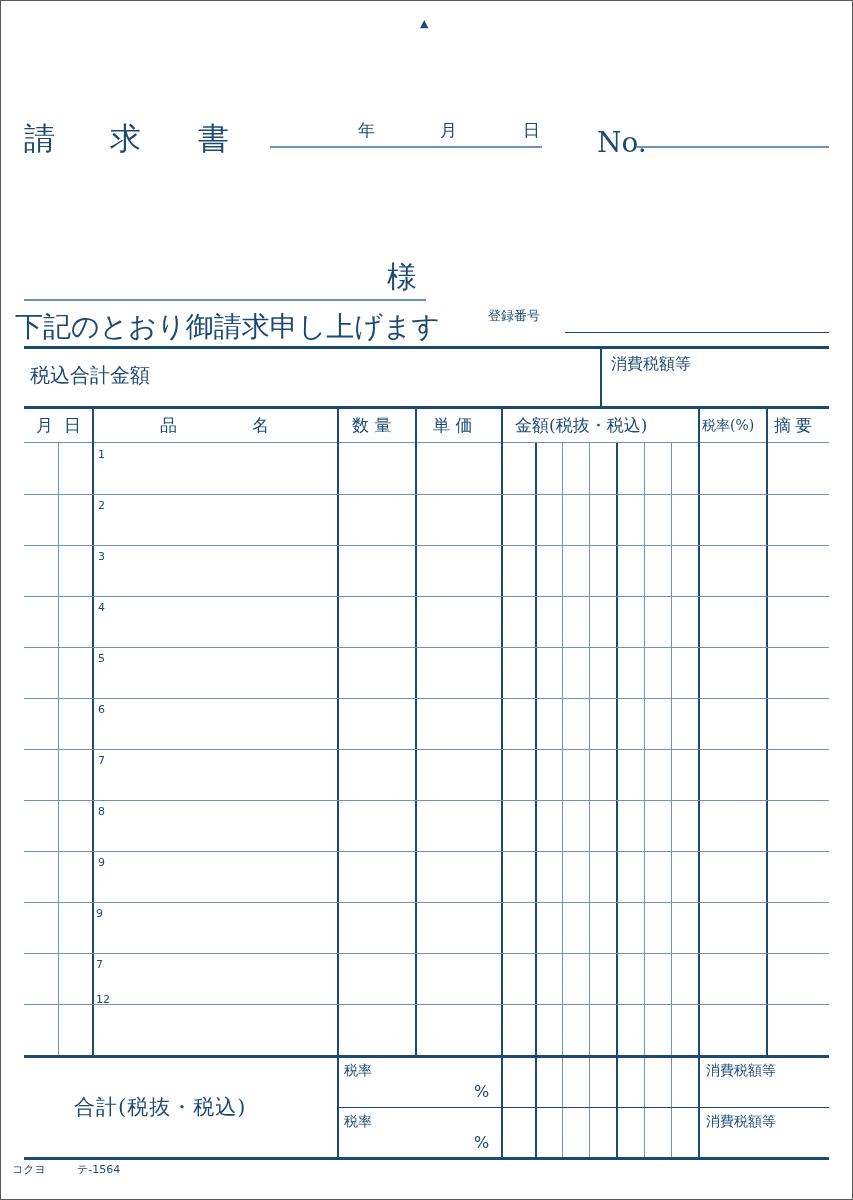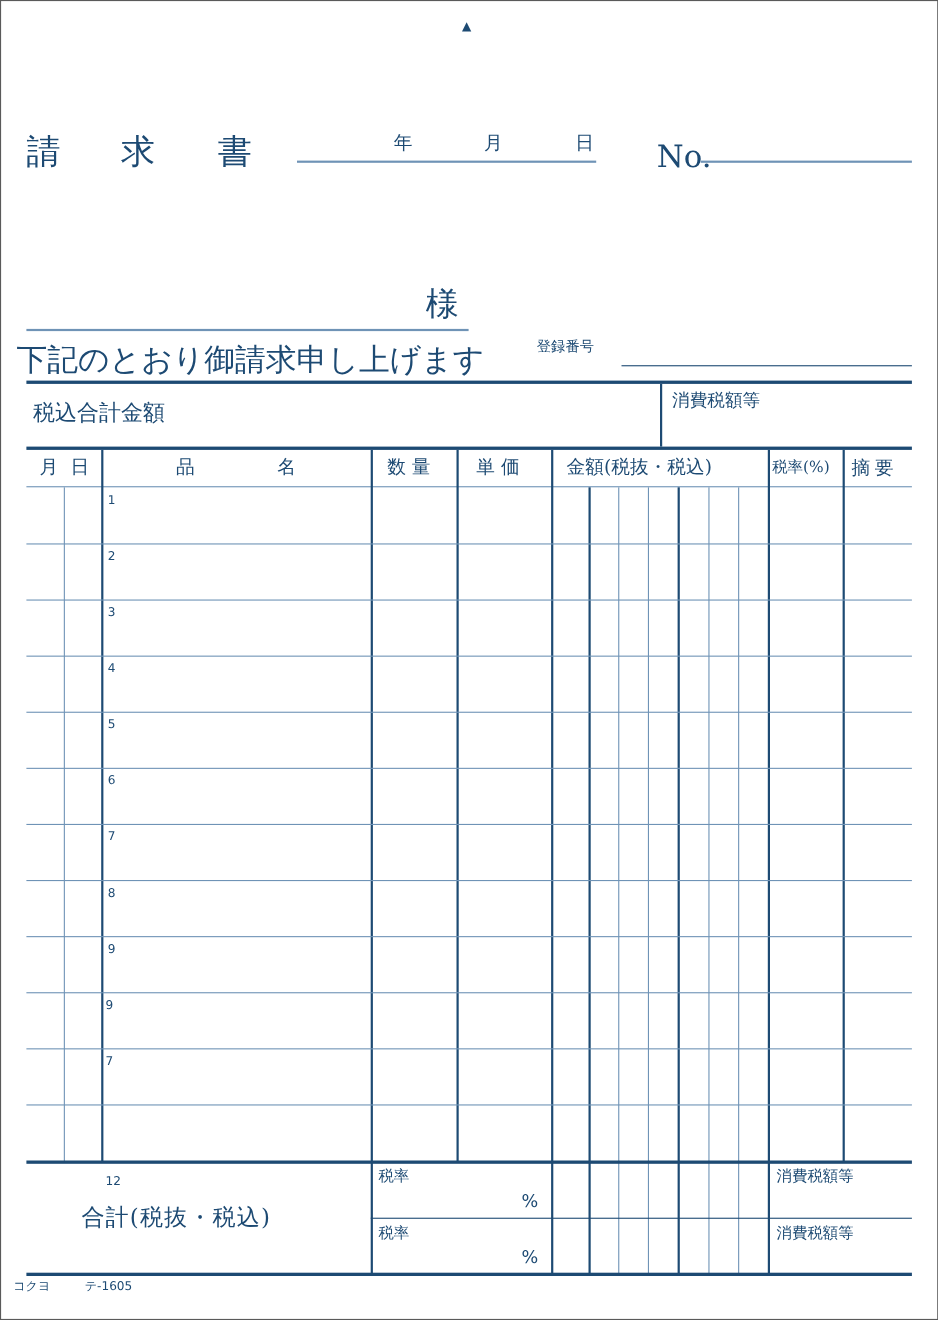--- a/index.html
+++ b/index.html
@@ -90,34 +90,34 @@
 <div class="t rownum" style="left:98px;top:500px;">2</div>
 <div class="t rownum" style="left:98px;top:551px;">3</div>
 <div class="t rownum" style="left:98px;top:602px;">4</div>
 <div class="t rownum" style="left:98px;top:653px;">5</div>
 <div class="t rownum" style="left:98px;top:704px;">6</div>
 <div class="t rownum" style="left:98px;top:755px;">7</div>
 <div class="t rownum" style="left:98px;top:806px;">8</div>
 <div class="t rownum" style="left:98px;top:857px;">9</div>
 <div class="t rownum" style="left:96px;top:908px;">9</div>
 <div class="t rownum" style="left:96px;top:959px;">7</div>
-<div class="t rownum" style="left:96px;top:1068px;">12</div>
+<div class="t rownum" style="left:96px;top:994px;">12</div>
 
 <div class="ln" style="left:24px;top:1055px;width:805px;height:3px;"></div>
 <div class="ln" style="left:337px;top:1107px;width:492px;height:1px;"></div>
 <div class="ln" style="left:24px;top:1157px;width:805px;height:3px;"></div>
 
 <div class="t" style="left:74px;top:1097px;font-size:21px;letter-spacing:1px;">合計(税抜・税込)</div>
 
 <div class="t" style="left:344px;top:1063px;font-size:14px;">税率</div>
 <div class="t sans" style="left:474px;top:1084px;font-size:16px;">%</div>
 <div class="abs" style="left:339px;top:1058px;width:162px;height:49px;"></div>
 <div class="t" style="left:706px;top:1063px;font-size:14px;">消費税額等</div>
 <div class="abs" style="left:700px;top:1058px;width:129px;height:49px;"></div>
 
 <div class="t" style="left:344px;top:1114px;font-size:14px;">税率</div>
 <div class="t sans" style="left:474px;top:1135px;font-size:16px;">%</div>
 <div class="abs" style="left:339px;top:1108px;width:162px;height:49px;"></div>
 <div class="t" style="left:706px;top:1114px;font-size:14px;">消費税額等</div>
 <div class="abs" style="left:700px;top:1108px;width:129px;height:49px;"></div>
 
 <div class="t sans" style="left:12px;top:1164px;font-size:11px;">コクヨ</div>
-<div class="t sans" style="left:77px;top:1164px;font-size:11px;">テ-1605</div>
+<div class="t sans" style="left:77px;top:1164px;font-size:11px;">テ-1564</div>
 
 </body></html>

